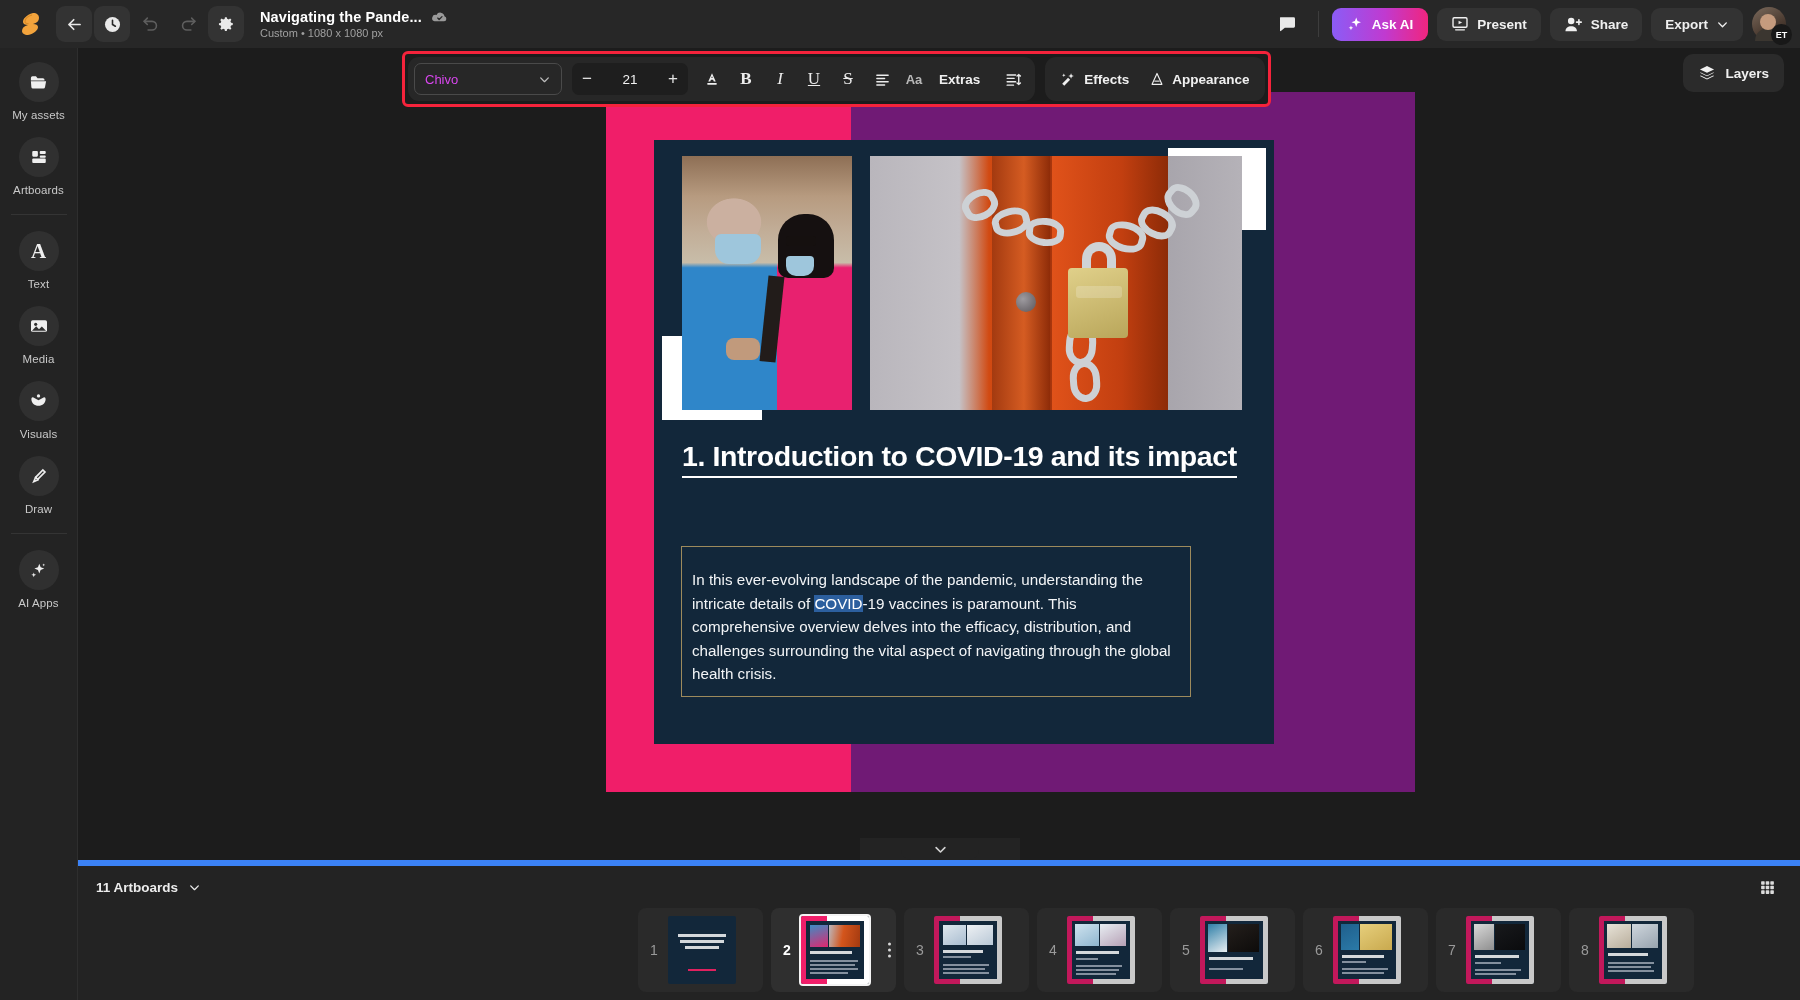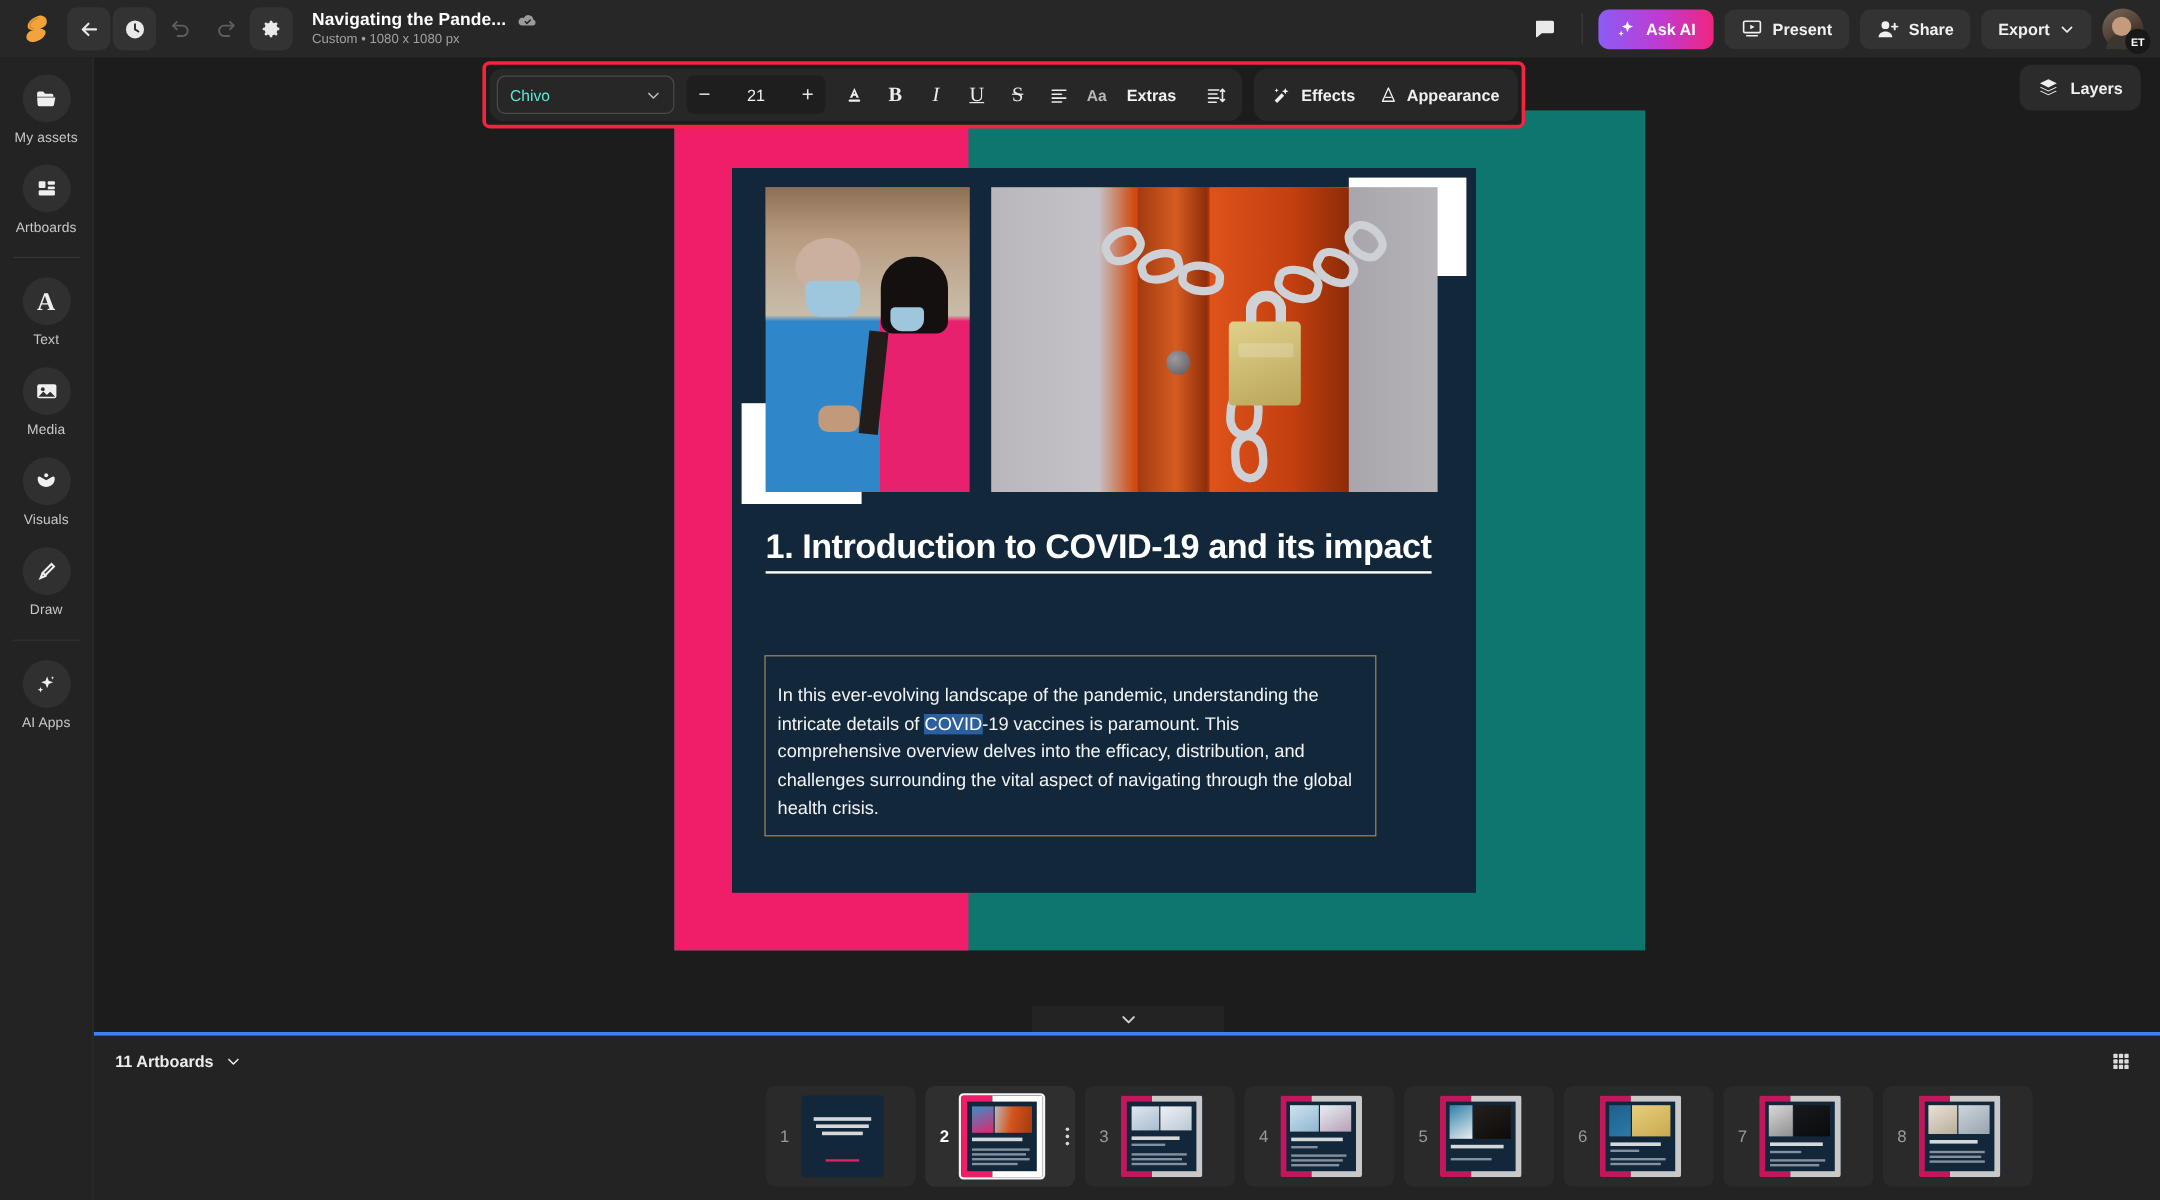--- a/index.html
+++ b/index.html
@@ -87,21 +87,21 @@
     background: #1c1c1c;
   }
   .ttb { display: flex; align-items: center; gap: 10px; }
   .ttb-group {
     background: #272727; border-radius: 11px; height: 44px;
     display: flex; align-items: center; padding: 0 6px; gap: 2px;
   }
   .font-select {
     width: 148px; height: 32px; border: 1px solid #4a4a4a; border-radius: 7px;
     display: flex; align-items: center; justify-content: space-between;
-    padding: 0 10px; font-size: 13px; color: #5eead4; background: transparent;
+    padding: 0 10px; font-size: 13px; color: #d946ef; background: transparent;
   }
   .size-box {
     height: 32px; border-radius: 7px; background: #1e1e1e;
     display: flex; align-items: center; margin-left: 8px;
   }
   .size-btn { width: 30px; height: 32px; display:flex; align-items:center; justify-content:center; color: #e4e4e4; font-size: 17px;}
   .size-val { width: 56px; text-align: center; font-size: 13.5px; color: #f2f2f2; font-weight: 500;}
   .t-ico {
     width: 32px; height: 32px; border-radius: 7px;
     display: flex; align-items: center; justify-content: center;
@@ -120,22 +120,22 @@
     gap: 9px; padding: 0 15px; font-size: 13.5px; font-weight: bold; color: #f0f0f0;
     z-index: 35;
   }
 
   
   .canvas-area {
     position: absolute; left: 78px; top: 48px; width: 1722px; height: 790px;
     background: #1c1c1c; overflow: hidden;
   }
   .artboard {
-    position: absolute; left: 484px; top: 44px; width: 809px; height: 700px;
-    background: #0f766e;
+    position: absolute; left: 528px; top: 44px; width: 809px; height: 700px;
+    background: #701a75;
   }
   .ab-pink { position: absolute; left: 0; top: 0; width: 245px; height: 700px; background: #f01e69; }
   .ab-card {
     position: absolute; left: 48px; top: 48px; width: 620px; height: 604px;
     background: #12273a;
   }
   .ph-white-a { position:absolute; left: 8px; top: 196px; width: 100px; height: 84px; background: #fff; }
   .ph-white-b { position:absolute; right: 8px; top: 8px; width: 98px; height: 82px; background: #fff; }
 
   
@@ -191,21 +191,21 @@
     background: #232323; border-radius: 0 0 10px 10px; color: #d2d2d2;
   }
   .collapse-notch {
     position: absolute; left: 860px; top: 838px; width: 160px; height: 22px;
     background: #232323; z-index: 21;
     -webkit-mask-image: radial-gradient(circle 20px at 0 22px, transparent 98%, #000 100%),
                         radial-gradient(circle 20px at 160px 22px, transparent 98%, #000 100%);
   }
   .bottom {
     position: absolute; left: 78px; top: 860px; width: 1722px; height: 140px;
-    background: #232323; border-top: 3px solid #3b82f6;
+    background: #232323; border-top: 6px solid #3b82f6;
   }
   .bottom-head {
     height: 42px; display: flex; align-items: center; padding: 0 18px; justify-content: space-between;
   }
   .artboards-label { font-size: 13.5px; font-weight: bold; color: #ececec; display:flex; align-items:center; gap: 10px;}
   .grid-ico { width: 30px; height: 30px; display:flex; align-items:center; justify-content:center; color:#dcdcdc;}
   .strip {
     height: 96px; display: flex; align-items: flex-start; gap: 0px;
     padding-left: 560px; overflow: hidden;
   }

